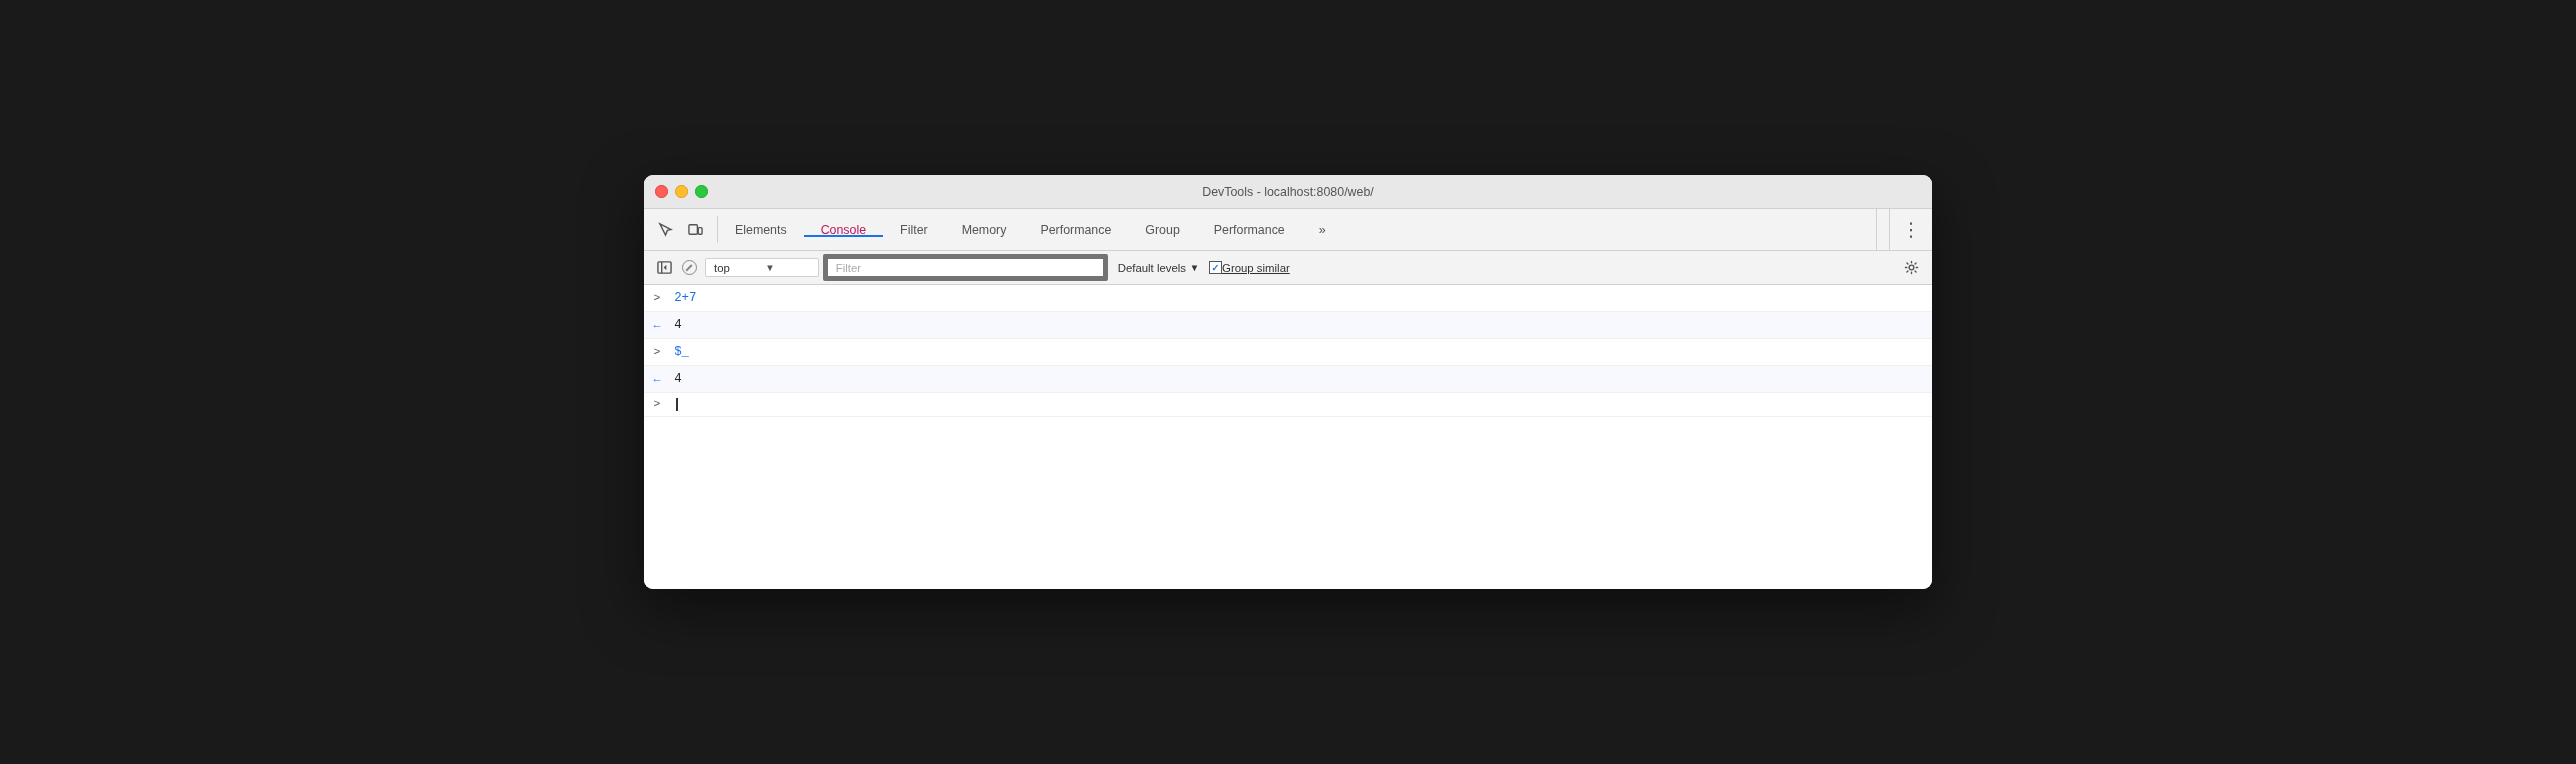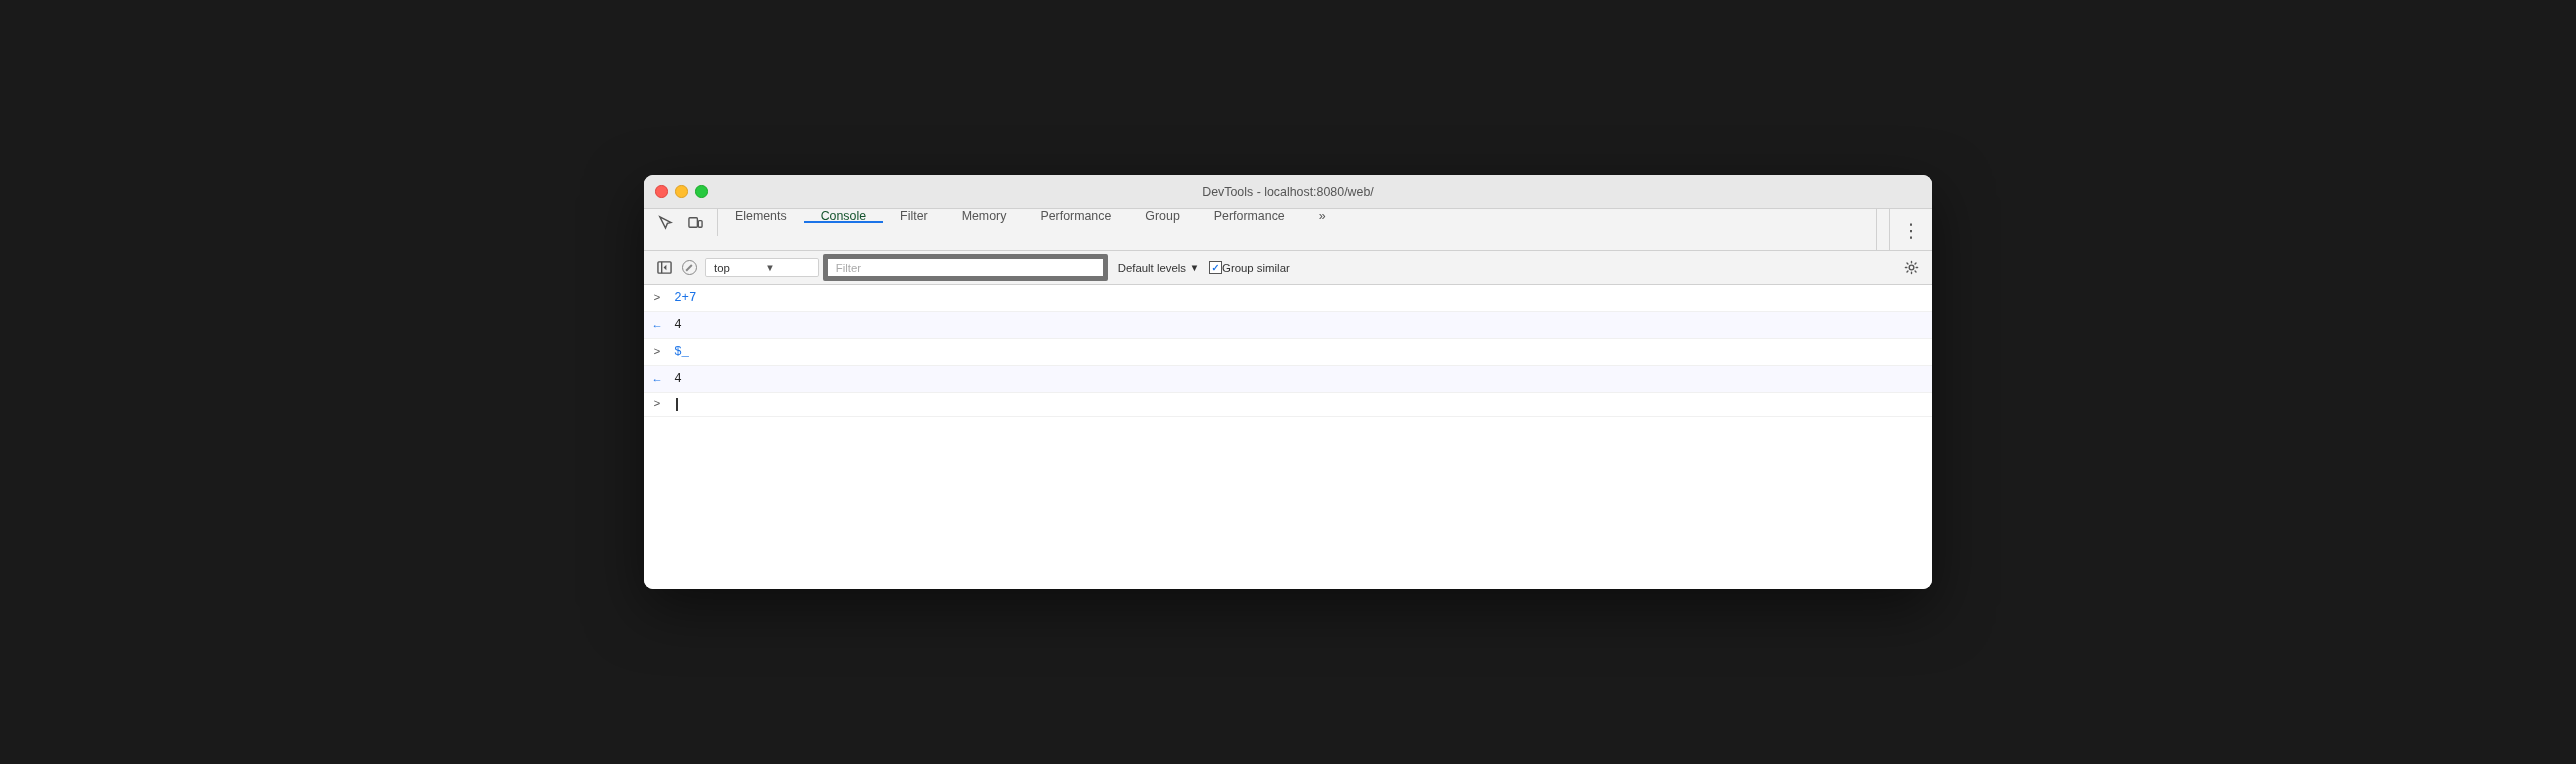--- a/index.html
+++ b/index.html
@@ -57,21 +57,21 @@
       transform: translateX(-50%);
       font-size: 12.4px;
       color: #555;
       font-weight: 400;
     }
 
     .toolbar {
       background: #f3f3f3;
       border-bottom: 1px solid #d0d0d0;
       display: flex;
-      align-items: flex-start;
+      align-items: center;
       height: 42px;
     }
 
     .toolbar-icons {
       display: flex;
       align-items: center;
       padding: 0 7.6px;
       gap: 3.8px;
       border-right: 1px solid #d0d0d0;
     }
@@ -99,21 +99,21 @@
       display: flex;
       align-items: center;
       font-size: 12.4px;
       color: #555;
       cursor: pointer;
       position: relative;
       white-space: nowrap;
     }
 
     .tab.active {
-      color: #14532d;
+      color: #be185d;
       font-weight: 500;
     }
 
     .tab.active::after {
       content: '';
       position: absolute;
       bottom: 0;
       left: 0;
       right: 0;
       height: 1.9px;
@@ -220,20 +220,21 @@
       margin-left: 3.8px;
       font-size: 9.5px;
     }
 
     .group-similar {
       display: flex;
       align-items: flex-end;
       gap: 5.7px;
       font-size: 11.4px;
       color: #333;
+      text-decoration: underline;
     }
 
     .checkbox {
       width: 13.3px;
       height: 13.3px;
       border: 1px solid #555;
       background: white;
       display: flex;
       align-items: center;
       justify-content: center;

